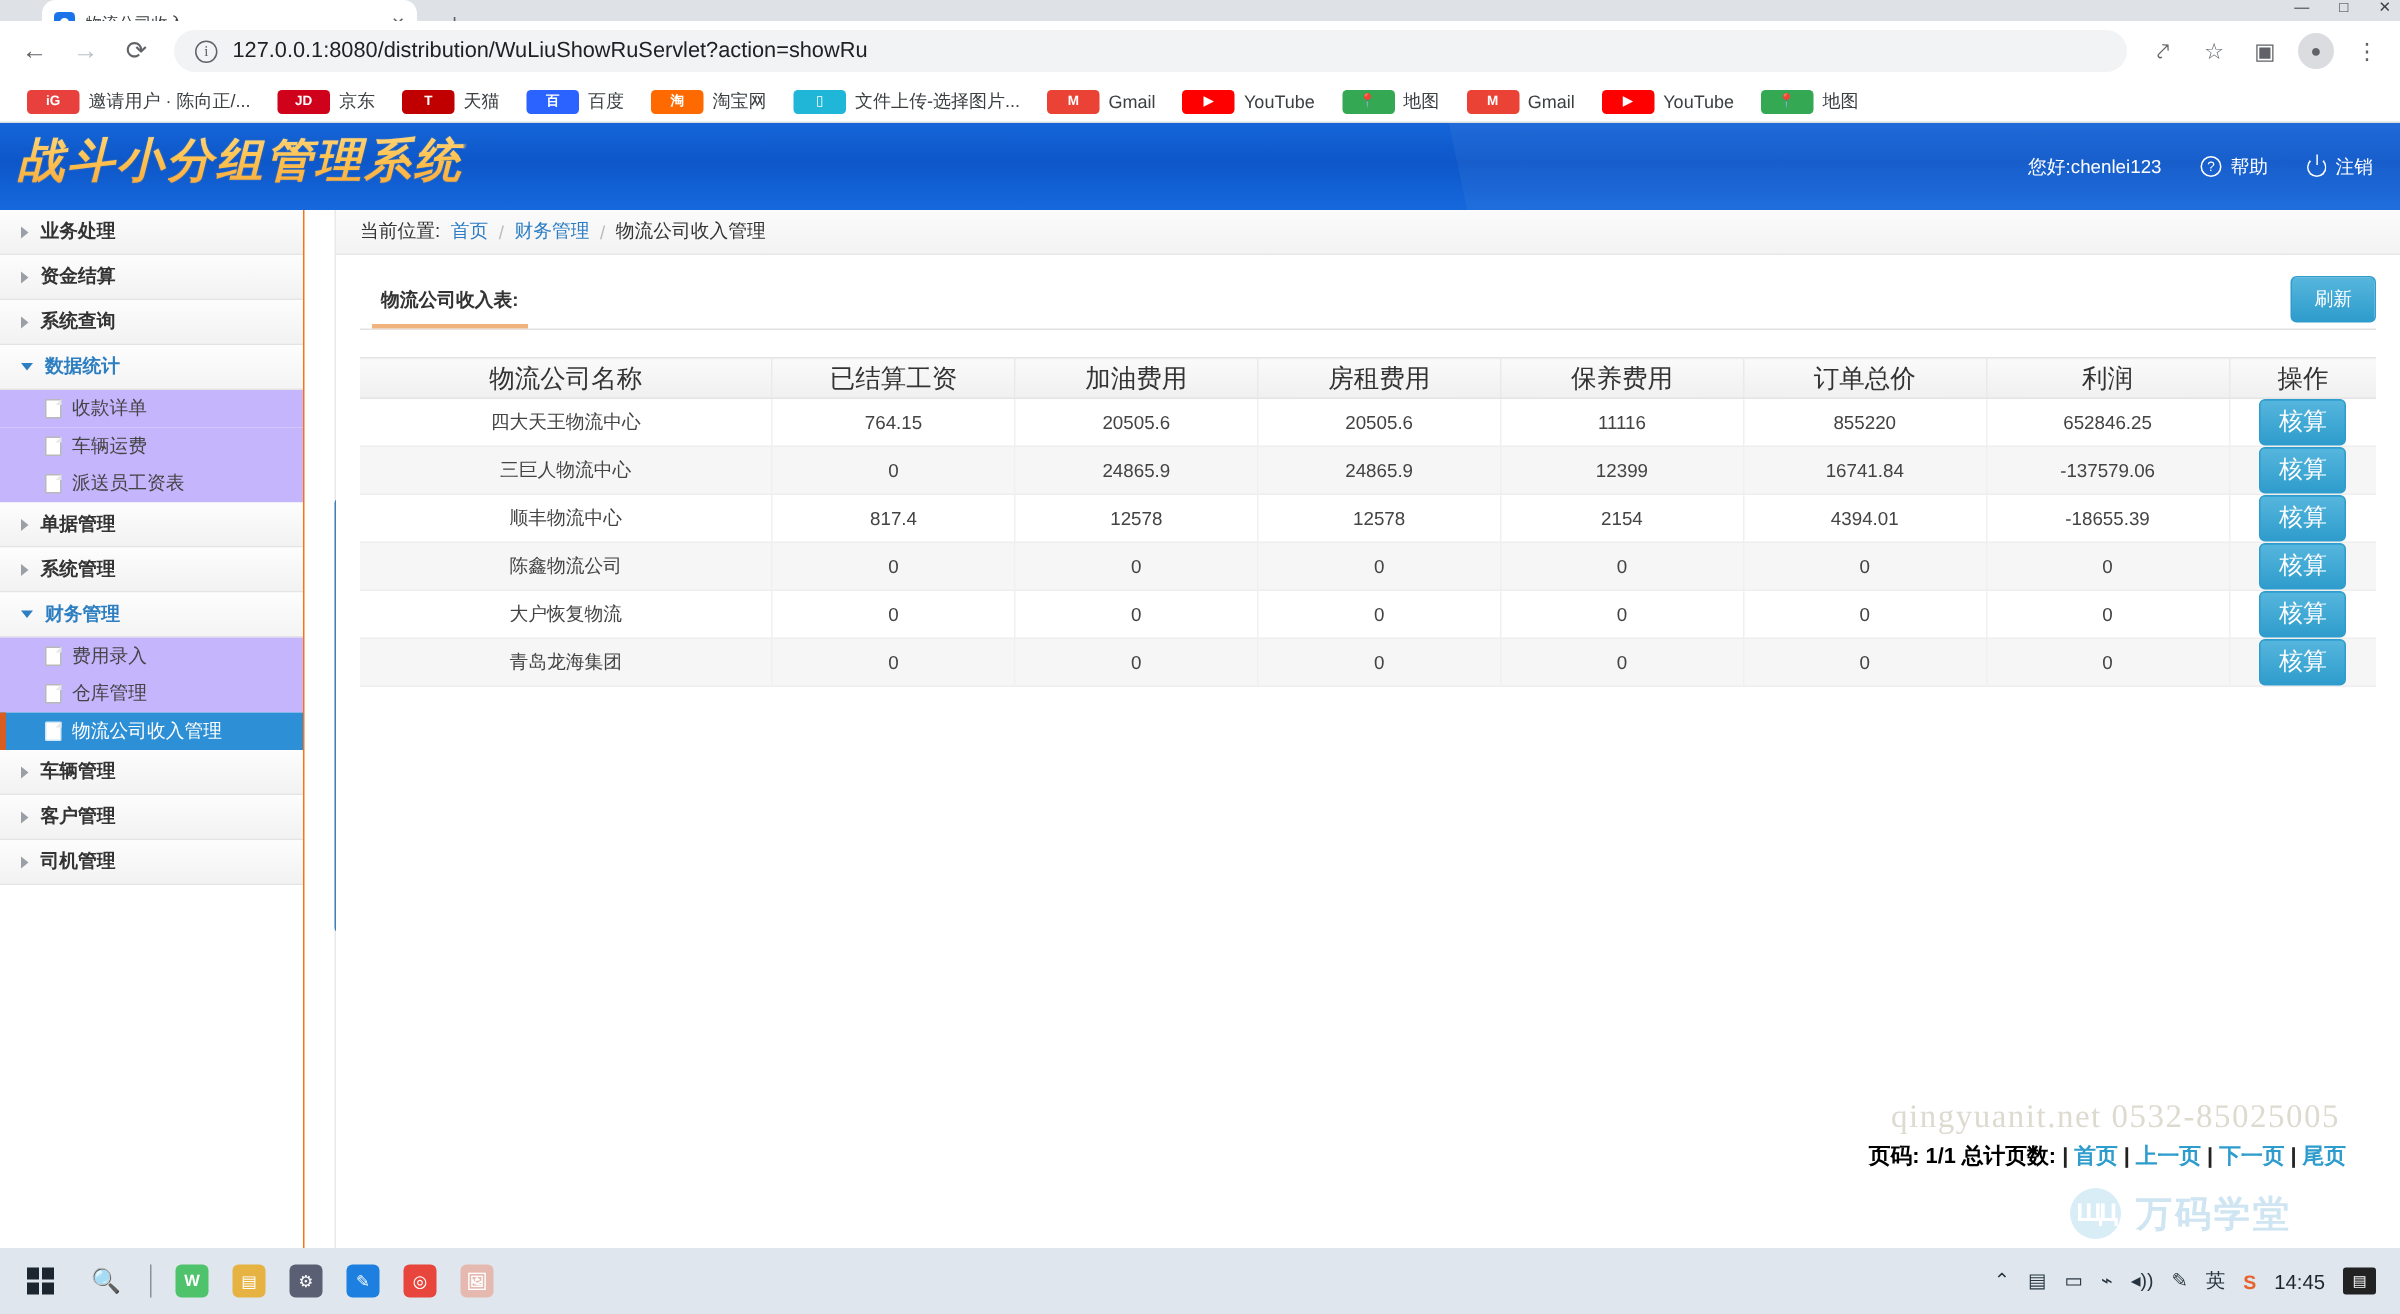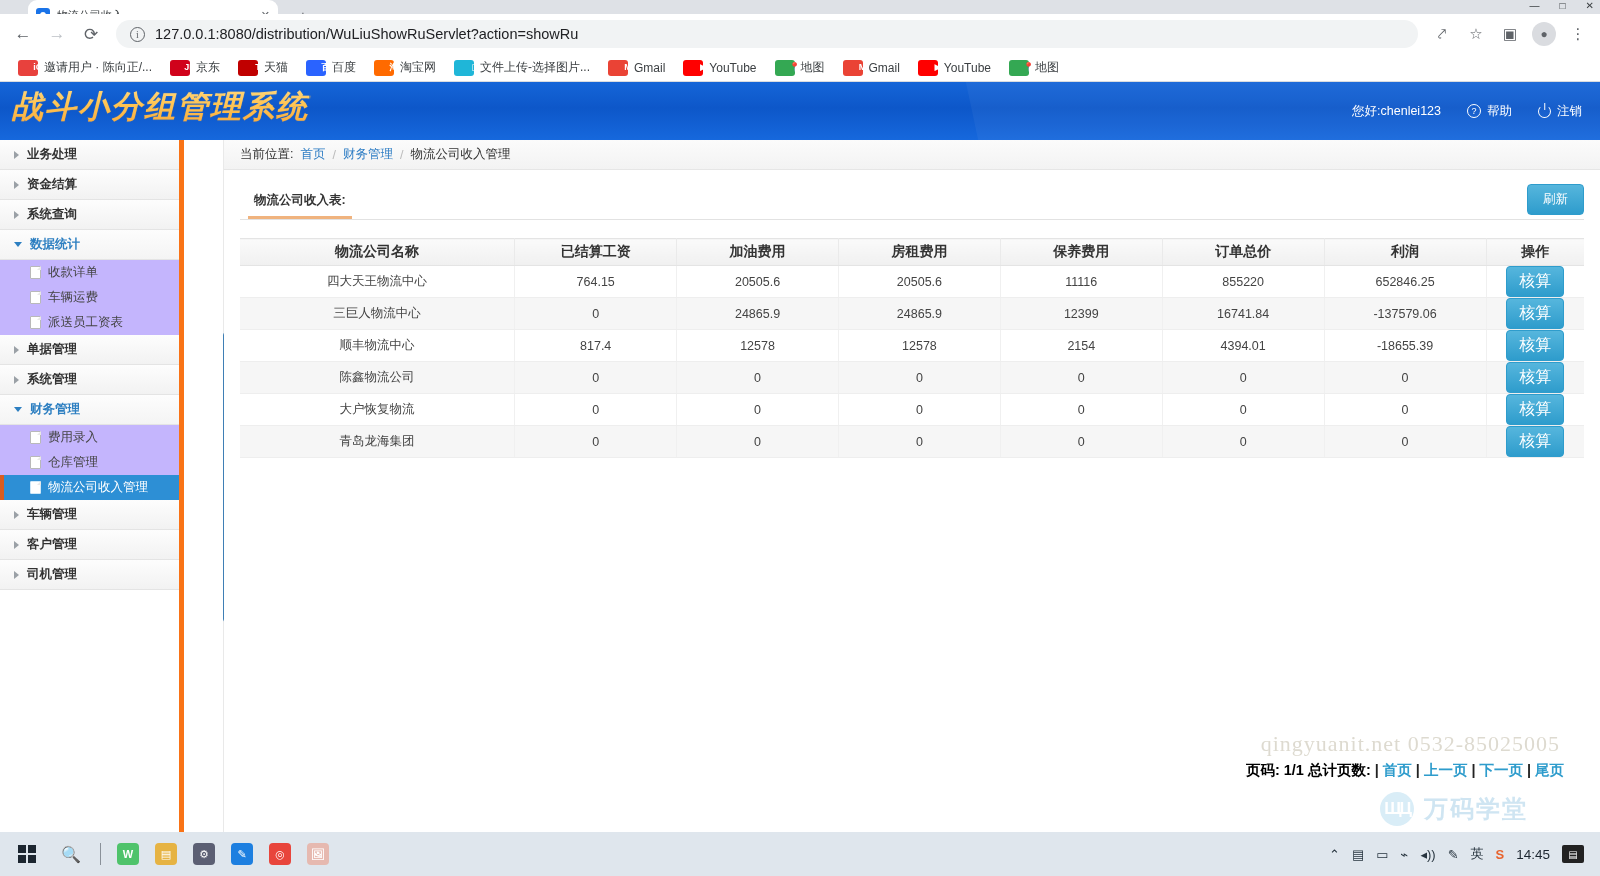--- a/index.html
+++ b/index.html
@@ -74,23 +74,23 @@
     width: 24px; height: 24px; border-radius: 50%; background: #dadce0;
     display: flex; align-items: center; justify-content: center; font-size: 12px; color: #5f6368;
   }
 
   .bookmarks {
     height: 28px; background: #fff; display: flex; align-items: center;
     padding: 0 10px; gap: 2px; border-bottom: 1px solid #dadce0;
   }
   .bm { display: flex; align-items: center; gap: 6px; padding: 3px 8px; border-radius: 4px; }
   .bm-ico {
-    width: 16px; height: 16px; border-radius: 3px; flex: none;
+    width: 35px; height: 16px; border-radius: 3px; flex: none;
     display: flex; align-items: center; justify-content: center;
-    font-size: 9px; color: #fff; font-weight: bold; line-height: 1; padding-left: 20px;
+    font-size: 9px; color: #fff; font-weight: bold; line-height: 1;
   }
   .bm-label { font-size: 12px; color: #3c4043; white-space: nowrap; }
 
   
   .app { position: relative; width: 1600px; height: 750px; background: #fff; overflow: hidden; }
 
   .app-header {
     height: 58px;
     background: linear-gradient(180deg,#1565d8 0%,#0d57c9 45%,#1668dd 100%);
     position: relative; overflow: hidden;
@@ -118,22 +118,22 @@
     width: 14px; height: 14px; border-radius: 50%; border: 1.4px solid #fff;
     display: flex; align-items: center; justify-content: center; font-size: 9px; line-height: 1;
   }
   .pwr { position: relative; width: 13px; height: 13px; border: 1.5px solid #fff;
          border-radius: 50%; border-top-color: transparent; }
   .pwr::after { content:""; position:absolute; left:50%; top:-3px; width:1.5px; height:7px;
                 background:#fff; transform: translateX(-50%); }
 
   
   .sidebar {
-    position: absolute; left: 0; top: 58px; width: 184px; bottom: 0;
-    background: #fff; border-right: 5px solid #f97316;
+    position: absolute; left: 0; top: 58px; width: 203px; bottom: 0;
+    background: #fff; border-right: 1px solid #f97316;
   }
   .menu-group {
     height: 30px; display: flex; align-items: center; gap: 8px; padding-left: 14px;
     background: linear-gradient(180deg,#fdfdfd 0%,#f2f2f2 100%);
     border-bottom: 1px solid #e4e4e4;
     font-size: 12.5px; color: #333; font-weight: bold;
   }
   .menu-group.open { color: #2d7fc1; background: linear-gradient(180deg,#fdfdfd 0%,#f4f4f4 100%); }
   .tri-right {
     width: 0; height: 0; border-left: 5px solid #9aa0a6;
@@ -193,21 +193,21 @@
     position: absolute; right: 0; top: -2px;
     background: linear-gradient(180deg,#56b6dd 0%,#2e9ccc 100%);
     border: 1px solid #2e9ccc; border-radius: 4px;
     color: #fff; font-size: 12.5px; padding: 6px 15px; cursor: pointer;
   }
 
   table.grid { margin: 18px 16px 0 16px; width: calc(100% - 32px); border-collapse: collapse; }
   table.grid th {
     background: linear-gradient(180deg,#fafafa,#f0f0f0);
     border: 1px solid #e4e4e4; border-left: none; border-right: none;
-    font-size: 14px; color: #333; font-weight: bold; height: 27px;
+    font-size: 17px; color: #333; font-weight: normal; height: 27px;
     border-right: 1px solid #eaeaea;
   }
   table.grid th:last-child { border-right: none; }
   table.grid td {
     font-size: 12.5px; color: #444; height: 31px; text-align: center;
     border-bottom: 1px solid #eeeeee; border-right: 1px solid #f0f0f0;
   }
   table.grid td:last-child { border-right: none; }
   table.grid tbody tr:nth-child(even) { background: #f6f6f6; }
   .btn-verify {

